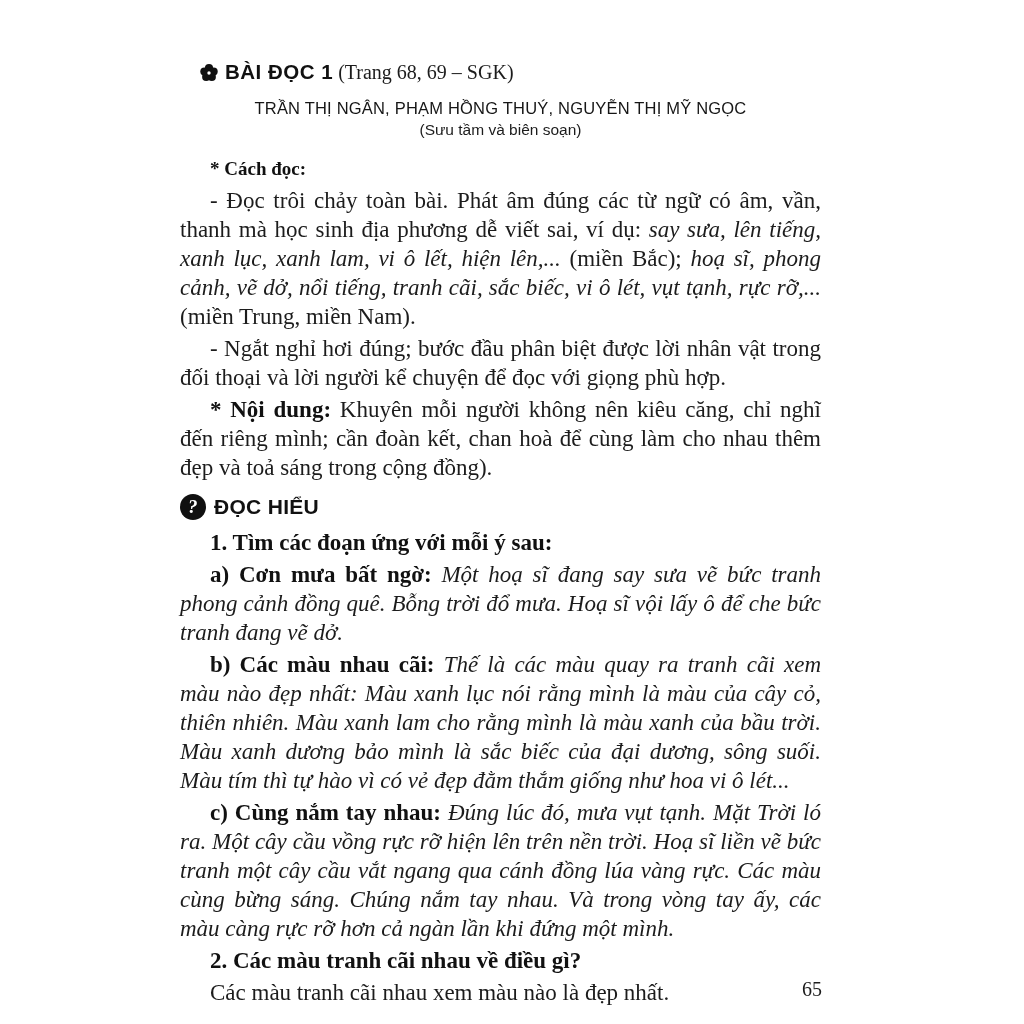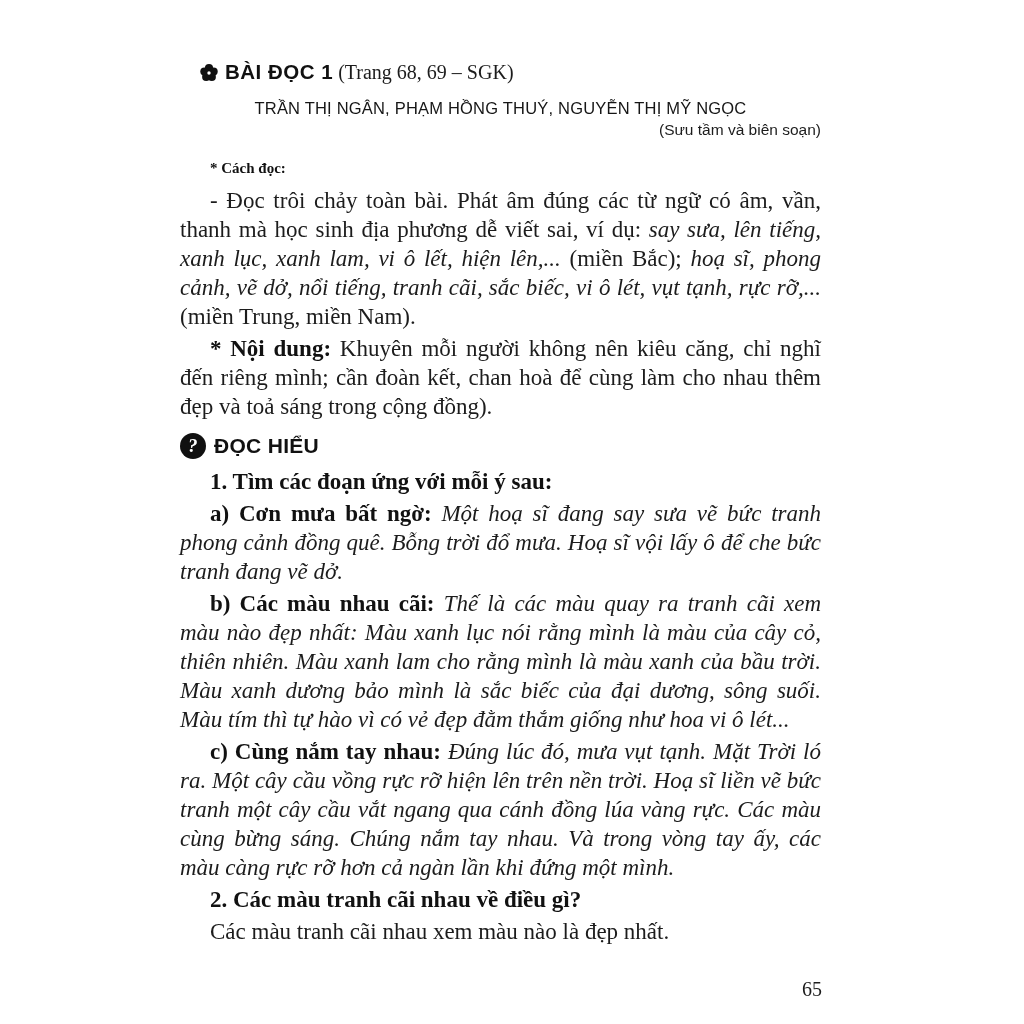--- a/index.html
+++ b/index.html
@@ -58,38 +58,38 @@
     margin: 0 0 3px 0;
     text-align: center;
     font-family: "Liberation Sans", "DejaVu Sans", sans-serif;
     font-size: 16.5px;
     letter-spacing: 0.2px;
     color: #161616;
     white-space: nowrap;
   }
   .compilers {
     margin: 0 0 15px 0;
-    text-align: right;
+    text-align: center;
     font-family: "Liberation Sans", "DejaVu Sans", sans-serif;
     font-size: 15.5px;
     color: #1c1c1c;
   }
 
   
   .para {
     margin: 3px 0;
     font-size: 23px;
     line-height: 29px;
     text-align: justify;
     text-indent: 30px;
     font-family: Liberation Serif, serif;
   }
   .guide-heading {
     margin: 2px 0;
-    font-size: 15px;
+    font-size: 19px;
     line-height: 29px;
     text-indent: 30px;
     font-weight: 700;
     color: #111;
   }
   .b { font-weight: 700; color: #111; }
   .i { font-style: italic; }
 
   
   .doc-hieu {
@@ -147,20 +147,21 @@
           </svg></span><span>BÀI ĐỌC 1</span></span>
     <span class="lesson-ref">(Trang 68, 69 – SGK)</span>
   </div>
 
   <div class="authors">TRẦN THỊ NGÂN, PHẠM HỒNG THUÝ, NGUYỄN THỊ MỸ NGỌC</div>
   <div class="compilers">(Sưu tầm và biên soạn)</div>
 
   <section>
     <p class="guide-heading">* Cách đọc:</p>
     <p class="para"><span>- Đọc trôi chảy toàn bài. Phát âm đúng các từ ngữ có âm, vần, thanh mà học sinh địa phương dễ viết sai, ví dụ: </span><span class="i">say sưa, lên tiếng, xanh lục, xanh lam, vi ô lết, hiện lên,...</span><span> (miền Bắc); </span><span class="i">hoạ sĩ, phong cảnh, vẽ dở, nổi tiếng, tranh cãi, sắc biếc, vi ô lét, vụt tạnh, rực rỡ,...</span><span> (miền Trung, miền Nam).</span></p>
+    <p class="para">- Ngắt nghỉ hơi đúng; bước đầu phân biệt được lời nhân vật trong đối thoại và lời người kể chuyện để đọc với giọng phù hợp.</p>
     <p class="para"><span class="b">* Nội dung:</span><span> Khuyên mỗi người không nên kiêu căng, chỉ nghĩ đến riêng mình; cần đoàn kết, chan hoà để cùng làm cho nhau thêm đẹp và toả sáng trong cộng đồng).</span></p>
   </section>
 
   <div class="doc-hieu">
     <span class="q-circle">?</span>
     <span>ĐỌC HIỂU</span>
   </div>
 
   <section>
     <p class="para b">1. Tìm các đoạn ứng với mỗi ý sau:</p>

